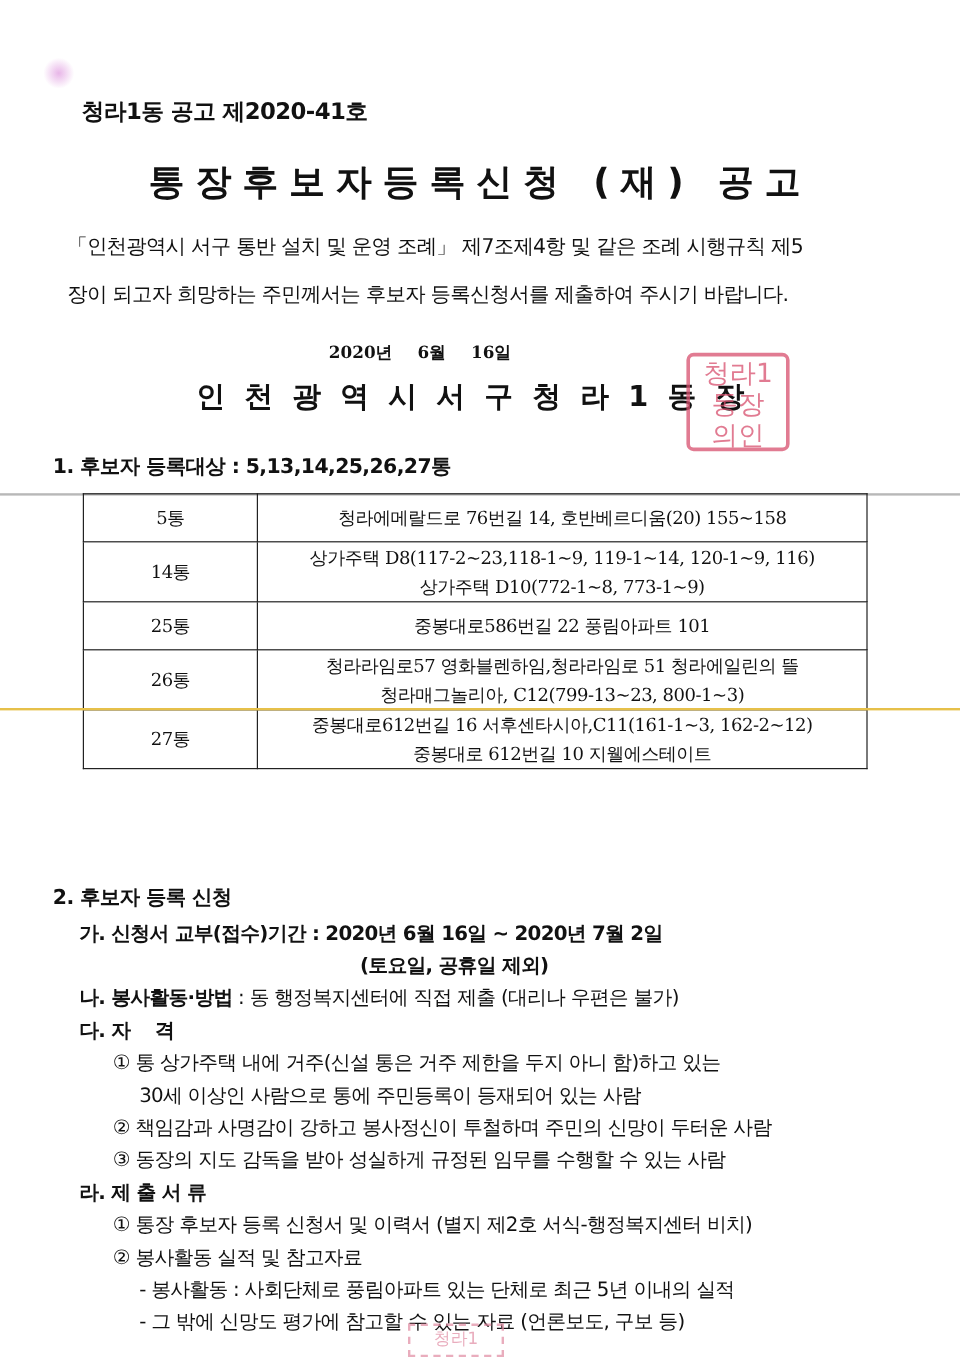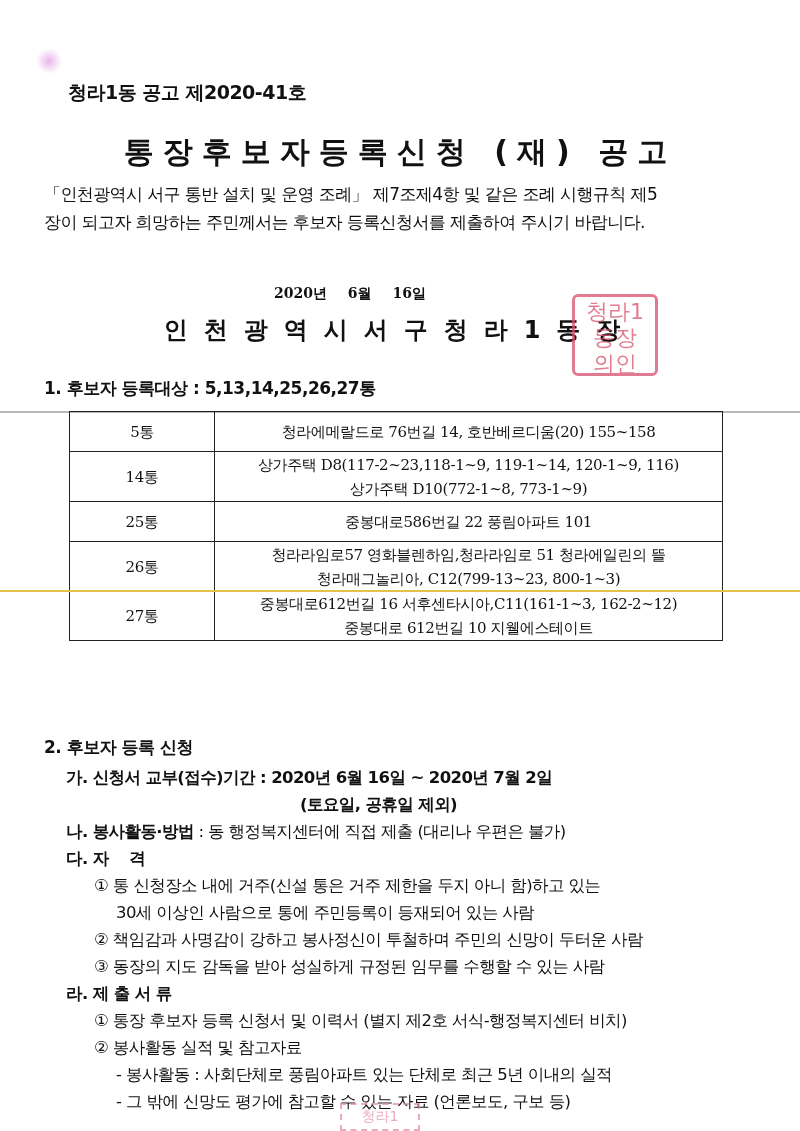--- a/index.html
+++ b/index.html
@@ -5,21 +5,21 @@
   html, body { margin: 0; padding: 0; background: #ffffff; }
   body {
     width: 800px; height: 1131px; position: relative; overflow: hidden;
     font-family: "DejaVu Serif", "Liberation Serif", serif;
     color: #111111;
   }
   .abs { position: absolute; }
   .notice-no { left: 68px; top: 80px; font-size: 19px; font-weight: bold; font-family: "DejaVu Sans", sans-serif; letter-spacing: -0.5px; }
   .title { left: 0; width: 800px; top: 132px; text-align: center; font-size: 30px; font-weight: bold; letter-spacing: 9px; font-family: "DejaVu Sans", sans-serif; }
   .intro { left: 44px; top: 180px; width: 700px; font-size: 17px; line-height: 28px; font-family: "DejaVu Sans", sans-serif; letter-spacing: -0.6px; }
-  .intro p { margin: 0; text-align: justify; }
+  .intro p { margin: 12px; text-align: justify; }
   .date { left: 0; width: 700px; top: 285px; text-align: center; font-size: 14px; font-weight: bold; word-spacing: 16px; }
   .issuer { left: 0; width: 800px; top: 314px; text-align: center; font-size: 24px; font-weight: bold; letter-spacing: 16px; font-family: "DejaVu Sans", sans-serif; }
   .stamp {
     left: 572px; top: 294px; width: 86px; height: 82px;
     border: 3px solid #d8506e; border-radius: 6px; opacity: 0.75;
     color: #d8506e; font-size: 22px; line-height: 26px; text-align: center;
     font-family: "DejaVu Sans", sans-serif; box-sizing: border-box; padding-top: 2px;
   }
   .stamp-small {
     left: 340px; top: 1103px; width: 76px; height: 24px;
@@ -131,21 +131,21 @@
 <div class="abs sec2">2. 후보자 등록 신청</div>
 
 <div class="abs item bold" style="left:66px; top:767px;">가. 신청서 교부(접수)기간 : 2020년 6월  16일 ~ 2020년 7월 2일</div>
 <div class="abs item bold" style="left:300px; top:794px;">(토요일, 공휴일 제외)</div>
 
 <div class="abs item" style="left:66px; top:821px;">
   <span class="bold">나. 봉사활동·방법</span><span> : 동 행정복지센터에 직접 제출 (대리나 우편은 불가)</span>
 </div>
 
 <div class="abs item bold" style="left:66px; top:848px; white-space:pre;">다. 자    격</div>
-<div class="abs item" style="left:94px; top:875px;">① 통 신청장소 내에 거주(신설 통은 거주 제한을 두지 아니 함)하고 있는</div>
+<div class="abs item" style="left:94px; top:875px;">① 통 상가주택 내에 거주(신설 통은 거주 제한을 두지 아니 함)하고 있는</div>
 <div class="abs item" style="left:116px; top:902px;">30세 이상인 사람으로 통에 주민등록이 등재되어 있는 사람</div>
 <div class="abs item" style="left:94px; top:929px;">② 책임감과 사명감이 강하고 봉사정신이 투철하며 주민의 신망이 두터운 사람</div>
 <div class="abs item" style="left:94px; top:956px;">③ 동장의 지도 감독을 받아 성실하게 규정된 임무를 수행할 수 있는 사람</div>
 
 <div class="abs item bold" style="left:66px; top:983px;">라. 제 출 서 류</div>
 <div class="abs item" style="left:94px; top:1010px;">① 통장 후보자 등록 신청서 및 이력서 (별지 제2호 서식-행정복지센터 비치)</div>
 <div class="abs item" style="left:94px; top:1037px;">② 봉사활동 실적 및 참고자료</div>
 <div class="abs item" style="left:116px; top:1064px;">- 봉사활동 : 사회단체로 풍림아파트 있는 단체로 최근 5년 이내의 실적</div>
 <div class="abs item" style="left:116px; top:1091px;">- 그 밖에 신망도 평가에 참고할 수 있는 자료 (언론보도, 구보 등)</div>
 

